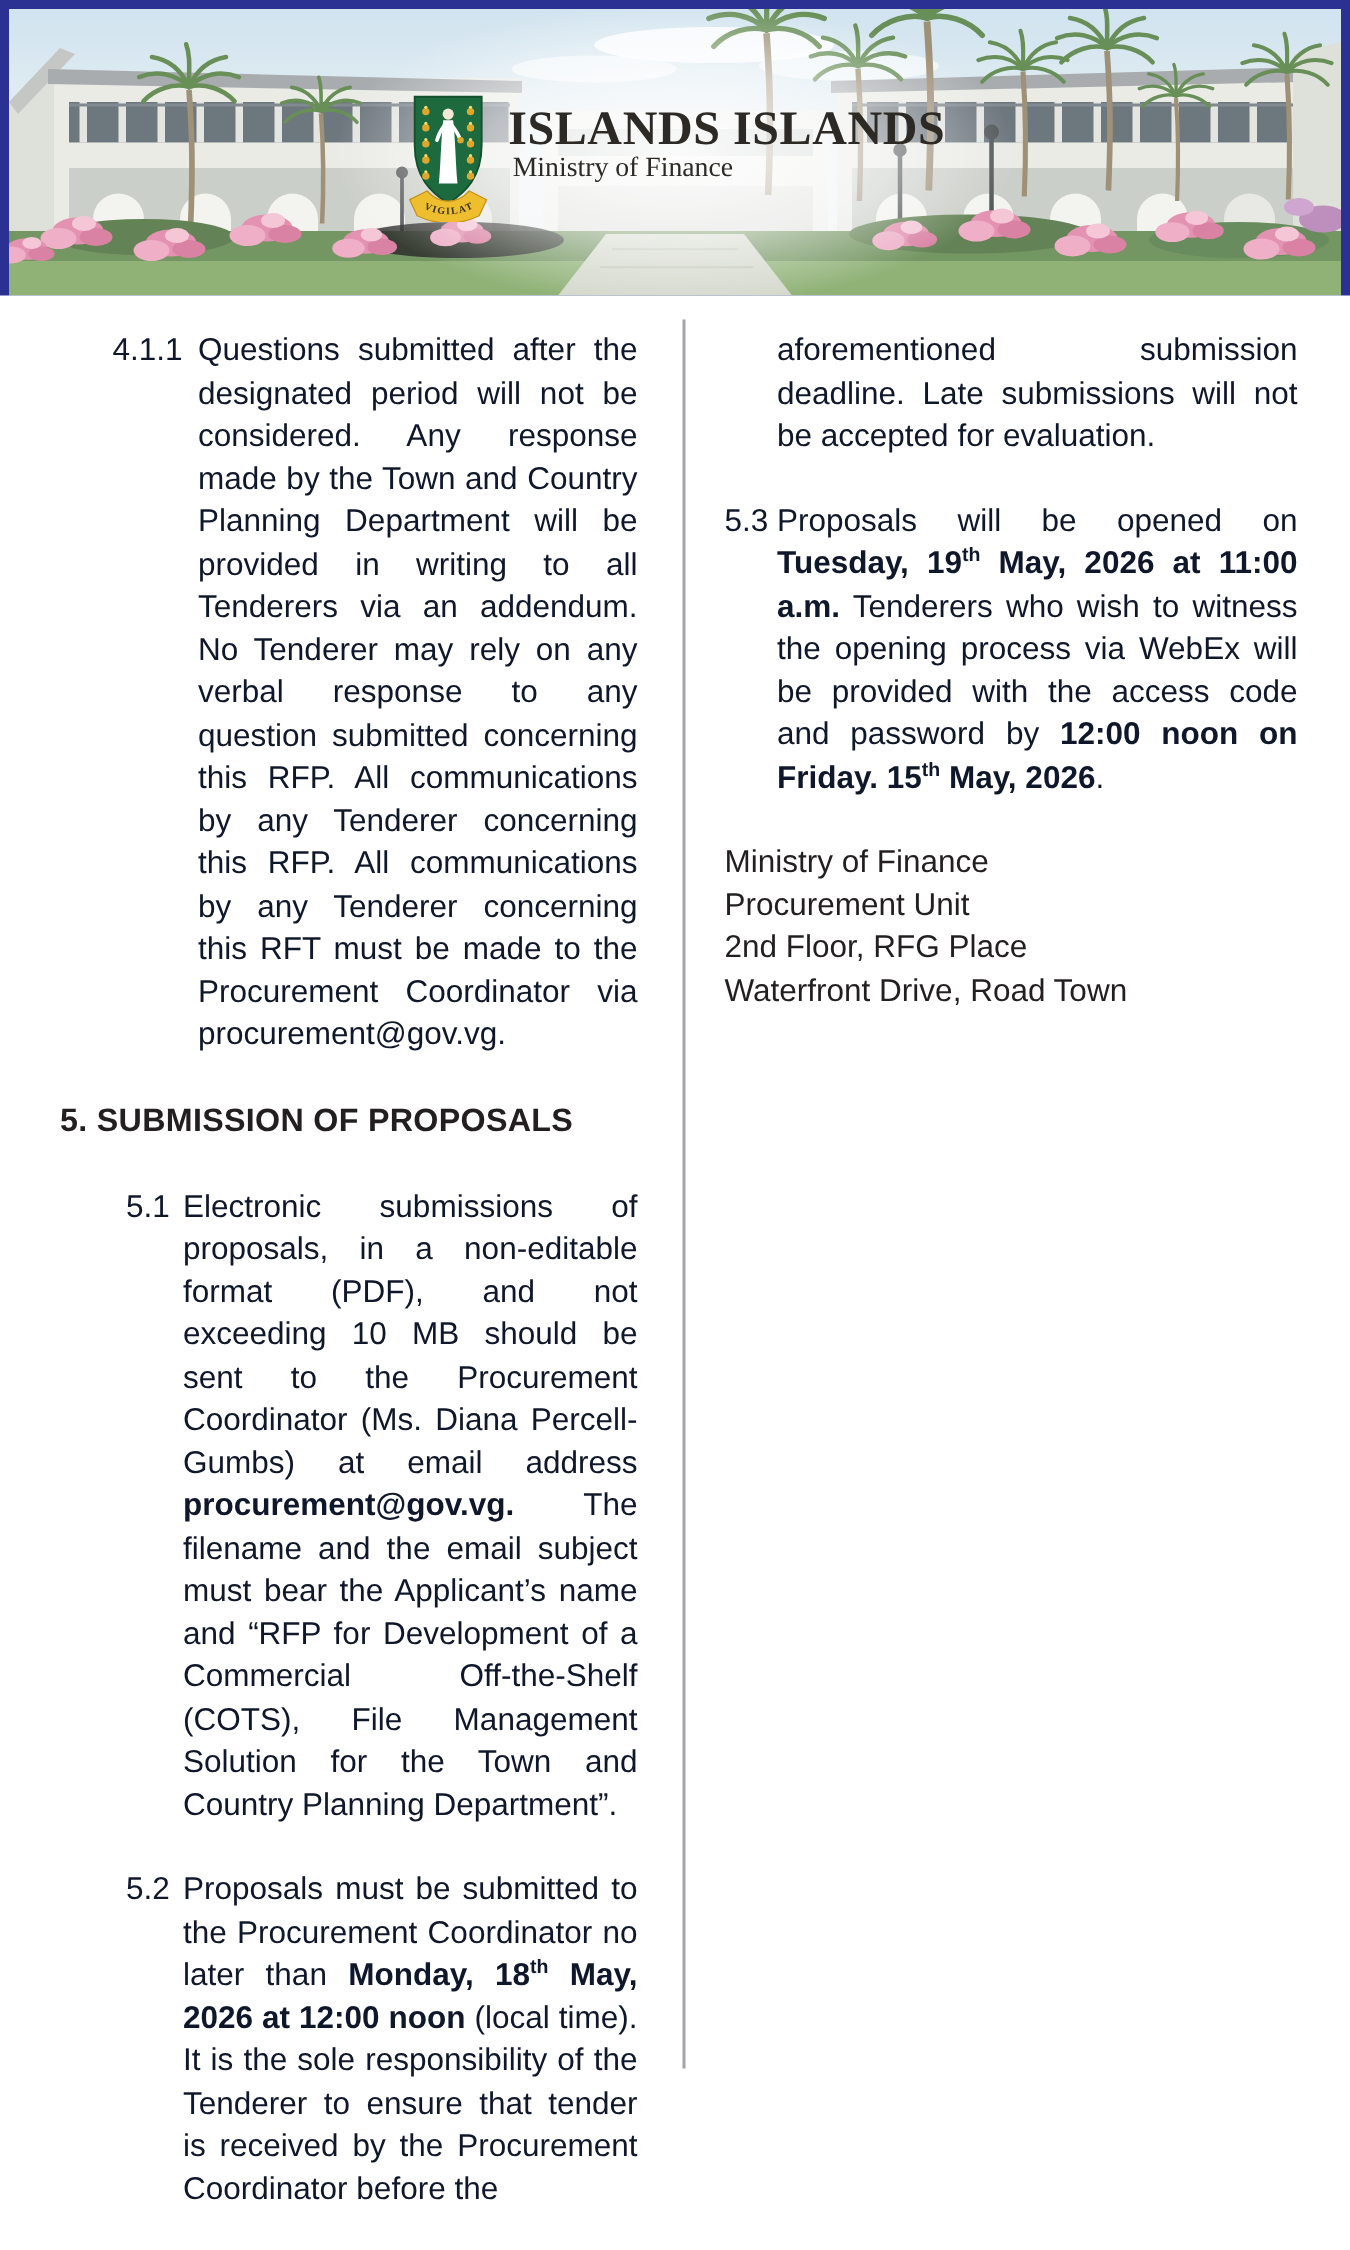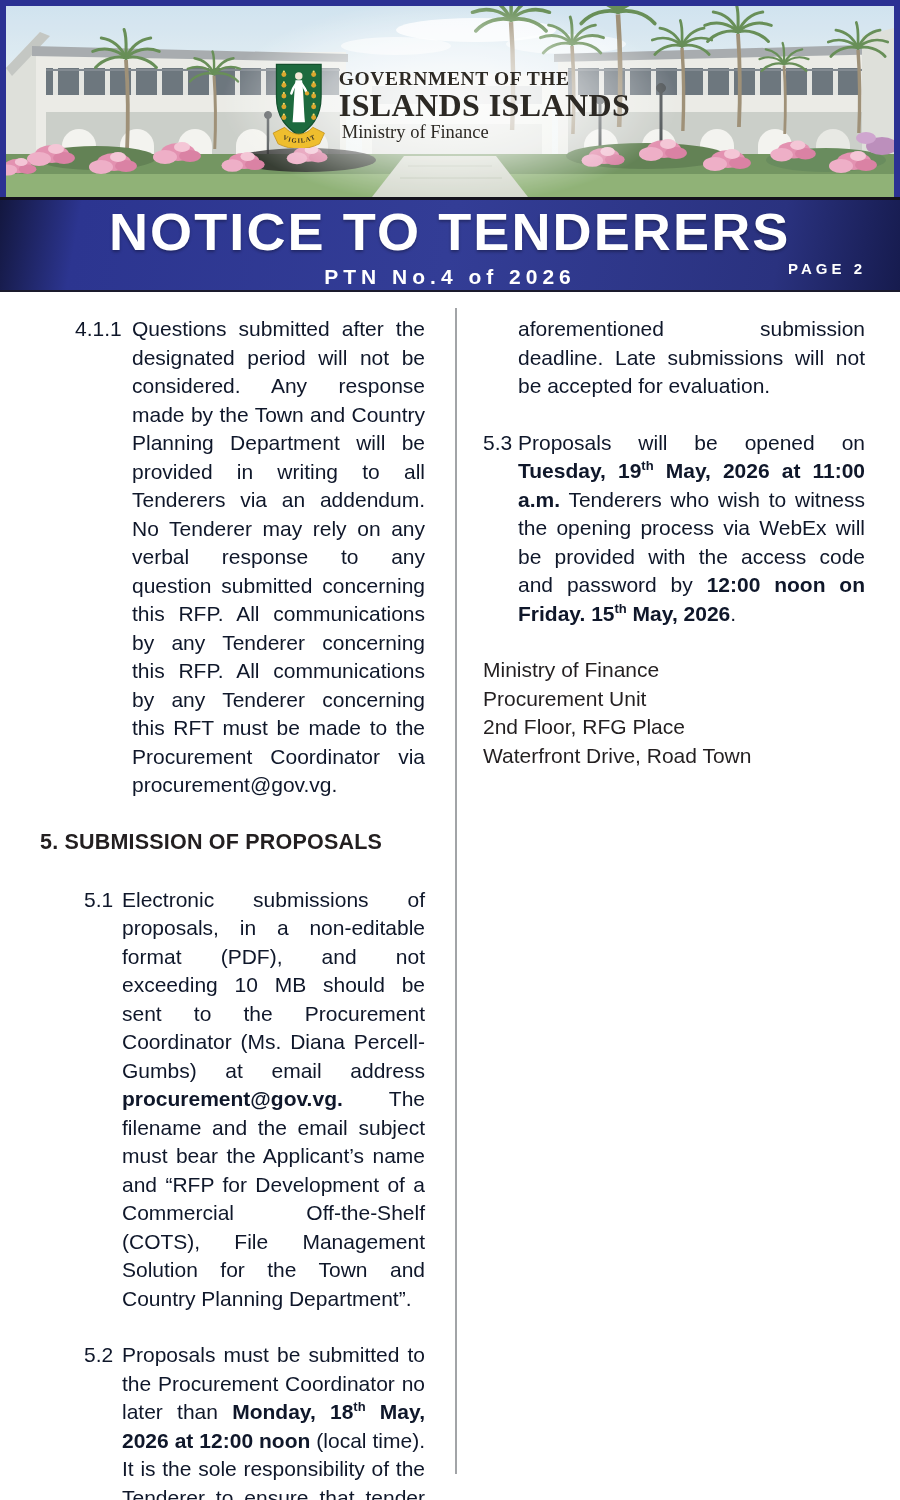--- a/index.html
+++ b/index.html
@@ -241,32 +241,26 @@
               <circle cx="53" cy="37.5" r="1.3"></circle>
               <circle cx="53" cy="50.5" r="1.3"></circle>
               <circle cx="53" cy="63.5" r="1.3"></circle>
           </g>
         </g>
         <path d="M4,86 L18,79 C28,90 42,90 52,79 L66,86 L60,99 C43,107 27,107 10,99 Z" fill="#efbe2e" stroke="#c3921c" stroke-width="1"></path>
         <path id="ribcurve" d="M12,91 C26,100 44,100 58,91" fill="none"></path>
         <text font-size="8" font-weight="bold" fill="#3a3425" letter-spacing="1.2" font-family="Liberation Serif, serif"><textPath href="#ribcurve" startOffset="8%">VIGILATE</textPath></text>
       </svg>
       <div class="brand-text">
-        <div class="brand-line1">GOVERNMENT OF THE</div>
         <div class="brand-line2">ISLANDS ISLANDS</div>
         <div class="brand-line3">Ministry of Finance</div>
       </div>
     </div>
   </header>
 
-  <section class="banner">
-    <div class="banner-title">NOTICE TO TENDERERS</div>
-    <div class="banner-subtitle">PTN No.4 of 2026</div>
-    <div class="banner-page">PAGE 2</div>
-  </section>
 
   <main class="content">
     <div class="col col-left">
         <div class="para lvl-deep"><span class="num">4.1.1</span><span class="ptext"><span>Questions submitted after the designated period will not be considered.  Any response made by the Town and Country Planning Department will be provided in writing to all Tenderers via an addendum. No Tenderer may rely on any verbal response to any question submitted concerning this RFP.  All communications by any Tenderer concerning this RFP. All communications by any Tenderer concerning this RFT must be made to the Procurement Coordinator via procurement@gov.vg.</span></span></div>
         <h2 class="sec-heading">5. SUBMISSION OF PROPOSALS</h2>
         <div class="para lvl-std"><span class="num">5.1</span><span class="ptext"><span>Electronic submissions of proposals, in a non-editable format (PDF), and not exceeding 10 MB should be sent to the Procurement Coordinator (Ms. Diana Percell-Gumbs) at email address </span><span class="b">procurement@gov.vg.</span><span> The filename and the email subject must bear the Applicant’s name and “RFP for Development of a Commercial Off-the-Shelf (COTS), File Management Solution for the Town and Country Planning Department”.</span></span></div>
         <div class="para lvl-std"><span class="num">5.2</span><span class="ptext"><span>Proposals must be submitted to the Procurement Coordinator no later than </span><span class="b">Monday, 18</span><sup class="b">th</sup><span class="b"> May, 2026 at 12:00 noon</span><span> (local time). It is the sole responsibility of the Tenderer to ensure that tender is received by the Procurement Coordinator before the</span></span></div>
       </div>
     <div class="divider"></div>
     <div class="col col-right">

